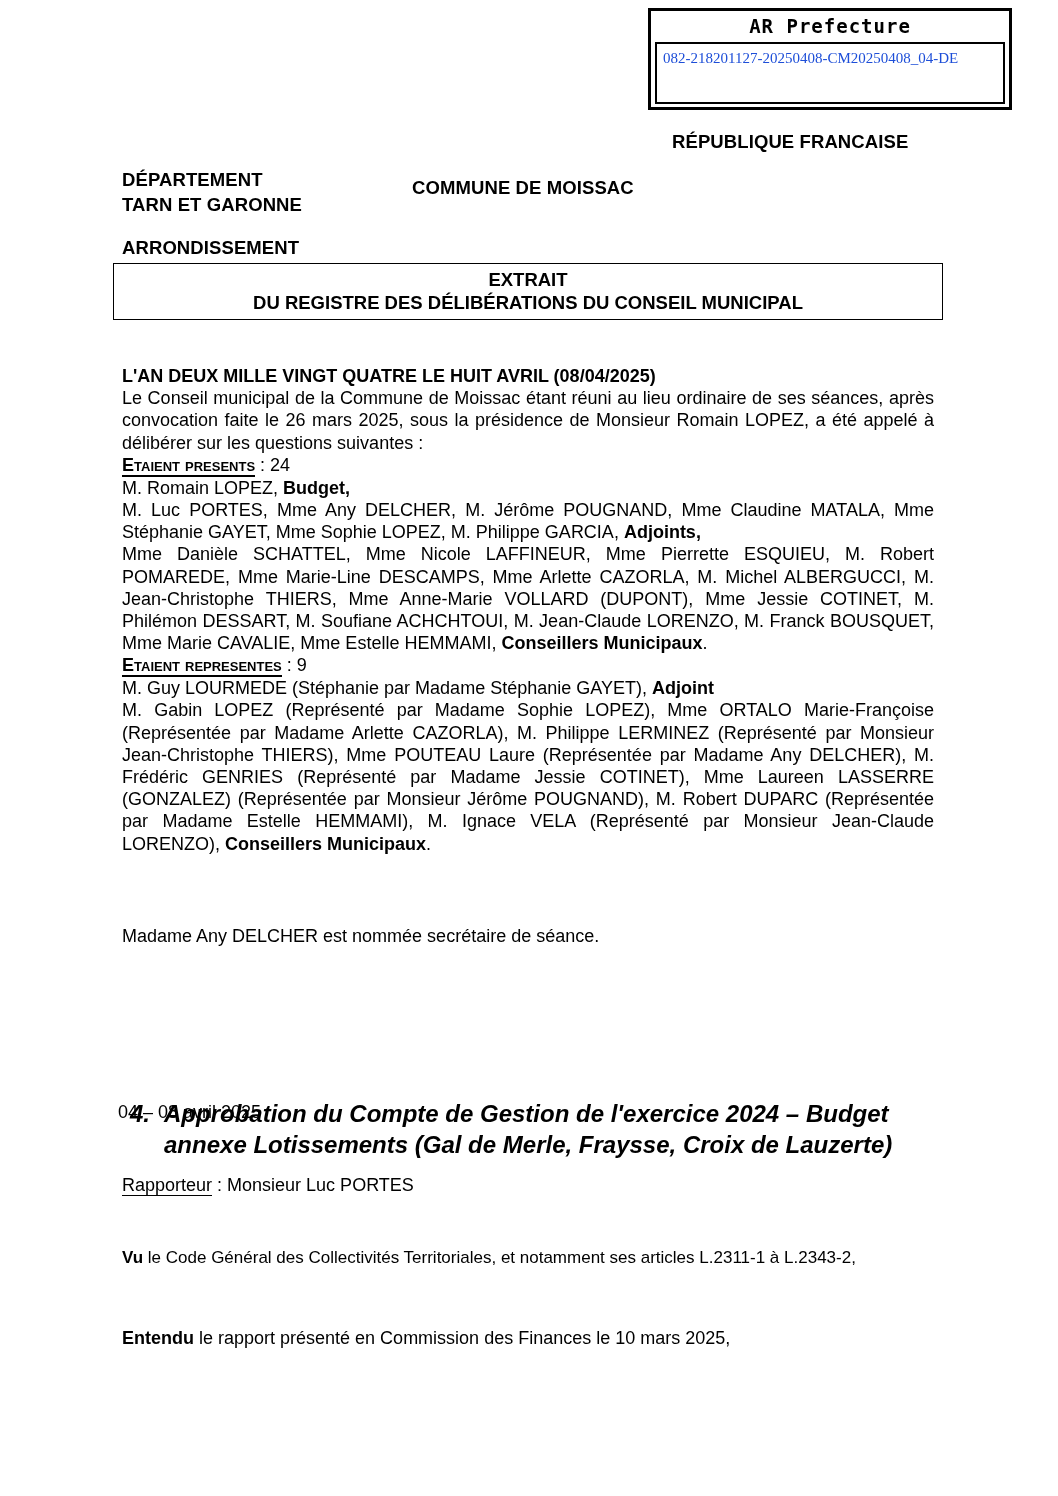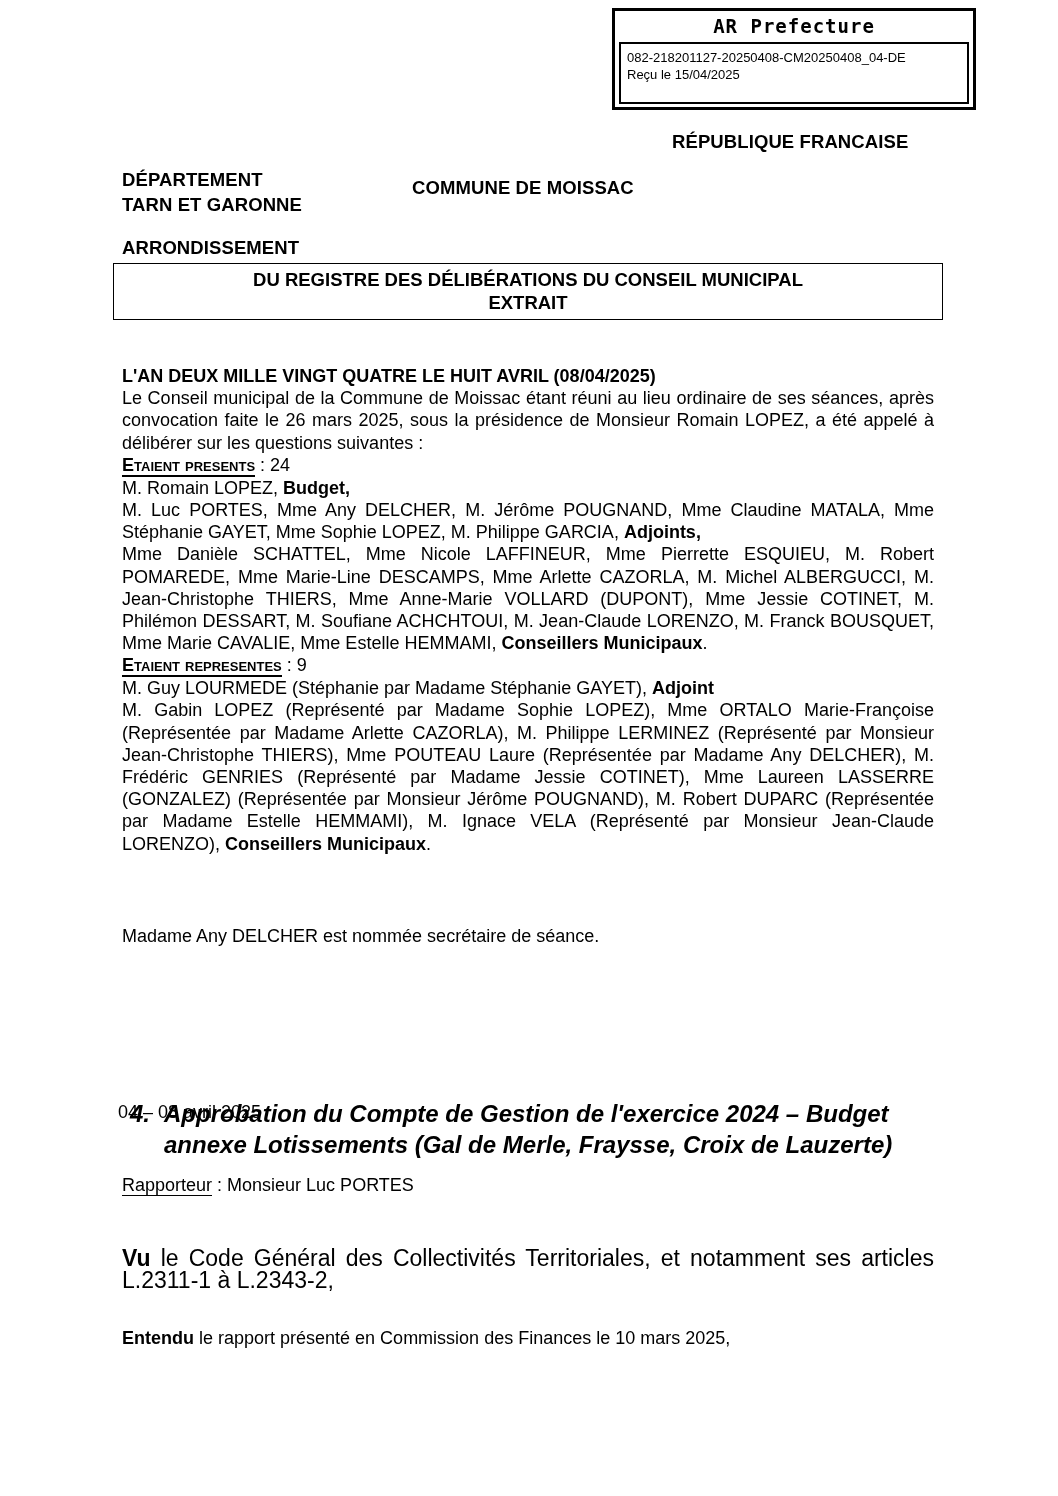--- a/index.html
+++ b/index.html
@@ -16,21 +16,21 @@
     position: relative;
     width: 1058px;
     height: 1496px;
     background: #ffffff;
     overflow: hidden;
   }
 
   
   .ar-stamp {
     position: absolute;
-    left: 612px;
+    left: 648px;
     top: 8px;
     width: 364px;
     height: 102px;
     border: 3px solid #000;
     box-sizing: border-box;
     background: #fff;
   }
   .ar-stamp-title {
     font-family: "DejaVu Sans Mono", "Liberation Mono", monospace;
     font-weight: bold;
@@ -43,25 +43,25 @@
   }
   .ar-stamp-inner {
     border: 2px solid #000;
     box-sizing: border-box;
     margin: 0 4px 4px 4px;
     height: 62px;
     padding: 5px 6px 0 6px;
     background: #fff;
   }
   .ar-line {
-    font-family: Liberation Sans, sans-serif;
-    font-size: 13px;
+    font-family: Liberation Serif, serif;
+    font-size: 15px;
     line-height: 1.32;
     white-space: pre;
-    color: #000000;
+    color: #1d4ed8;
   }
 
   
   .hdr-left {
     position: absolute;
     left: 122px;
     top: 131px;
     width: 200px;
     font-weight: bold;
     font-size: 18.5px;
@@ -175,60 +175,59 @@
     top: 1175px;
     font-size: 18px;
   }
   .ul { border-bottom: 1.6px solid #000; display: inline-block; line-height: 1.08; }
 
   .vu-block {
     position: absolute;
     left: 122px;
     top: 1247px;
     width: 812px;
-    font-size: 23px;
+    font-size: 17px;
     line-height: 22.2px;
   }
   .entendu-block {
     position: absolute;
     left: 122px;
     top: 1327px;
     width: 812px;
     font-size: 18px;
     line-height: 22.2px;
   }
 </style>
 </head>
 <body>
 
 <div class="page">
 
   <div class="ar-stamp">
     <div class="ar-stamp-title">AR Prefecture</div>
     <div class="ar-stamp-inner">
       <div class="ar-line">082-218201127-20250408-CM20250408_04-DE</div>
-      <div class="ar-line">Reçu le 15/04/2025</div>
     </div>
   </div>
 
   <div class="hdr-left">
     <div>DÉPARTEMENT</div>
     <div>TARN ET GARONNE</div>
     <div class="gap"></div>
     <div>ARRONDISSEMENT</div>
     <div class="ctr">DE</div>
     <div>CASTELSARRASIN</div>
   </div>
 
   <div class="hdr-rf">RÉPUBLIQUE FRANCAISE</div>
   <div class="hdr-commune">COMMUNE DE MOISSAC</div>
 
   <div class="extrait-box">
+    <div>EXTRAIT</div>
     <div>DU REGISTRE DES DÉLIBÉRATIONS DU CONSEIL MUNICIPAL</div>
-    <div>EXTRAIT</div>
   </div>
 
   <div class="body-wrap">
 
     <p class="p-left b">L'AN DEUX MILLE VINGT QUATRE LE HUIT AVRIL (08/04/2025)</p>
 
     <p class="p-just">Le Conseil municipal de la Commune de Moissac étant réuni au lieu ordinaire de ses séances, après convocation faite le 26 mars 2025, sous la présidence de Monsieur Romain LOPEZ, a été appelé à délibérer sur les questions suivantes :</p>
 
     <p class="p-left">
       <span class="smallcaps-ul first-cap">Etaient Presents</span><span> : 24</span>

